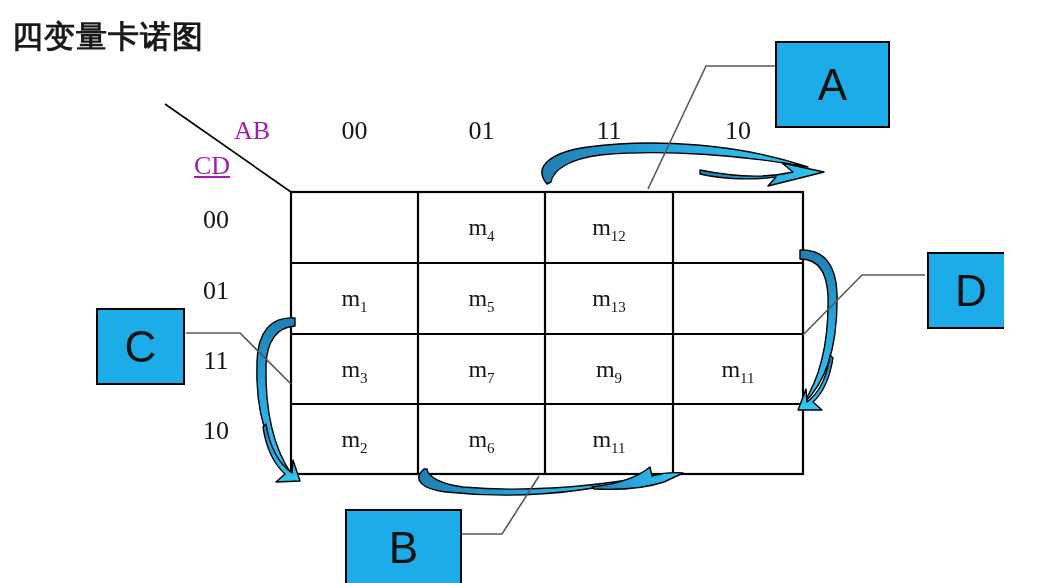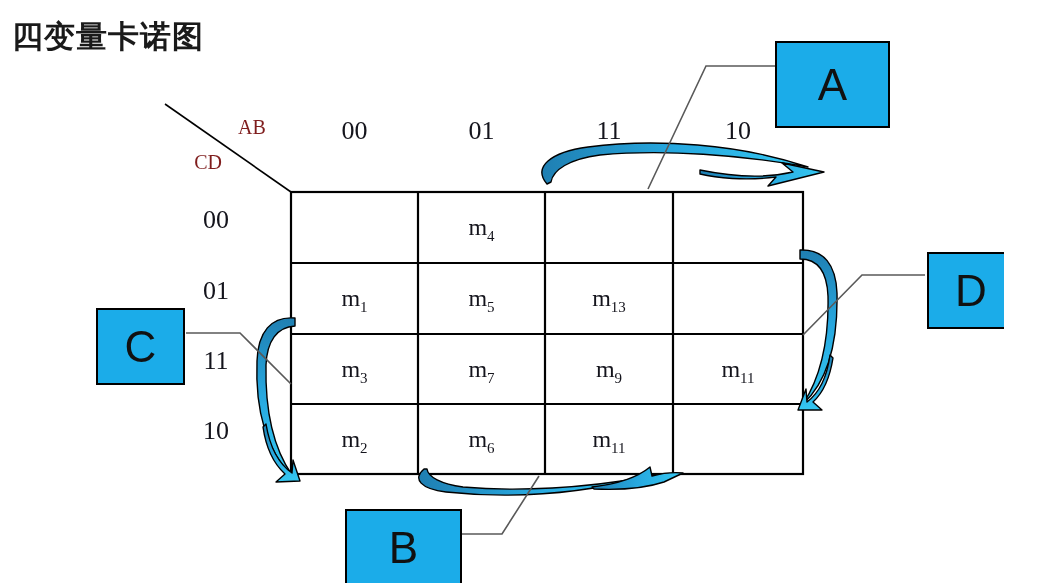--- a/index.html
+++ b/index.html
@@ -6,23 +6,23 @@
   .stage{
     position:relative;width:1004px;height:583px;background:#ffffff;overflow:hidden;
     font-family:"Liberation Serif", serif;color:#14141c;margin-top:12px;
   }
   .title{
     position:absolute;left:12px;top:4px;
     font-family:"Liberation Sans", sans-serif;
     font-size:31px;font-weight:600;color:#1a1a1a;letter-spacing:1px;
   }
   svg.canvas{position:absolute;left:0;top:0;z-index:1;}
-  .axis-label{position:absolute;z-index:2;font-size:20px;color:#7f1d1d;}
+  .axis-label{position:absolute;z-index:2;font-size:26px;color:#a21caf;}
   .ab{left:230px;top:104px;width:44px;text-align:center;}
-  .cd{left:178px;top:139px;width:44px;text-align:right;}
+  .cd{left:194px;top:139px;width:44px;text-align:left;text-decoration:underline;}
   .colh{position:absolute;z-index:2;top:103px;height:32px;display:flex;align-items:center;justify-content:center;font-size:26px;}
   .rowh{position:absolute;z-index:2;left:184px;width:64px;display:flex;align-items:center;justify-content:center;font-size:26px;transform:translateY(-8px);}
   .c0{left:291px;width:127px;} .c1{left:418px;width:127px;}
   .c2{left:545px;width:128px;} .c3{left:673px;width:130px;}
   .r0{top:180px;height:71px;} .r1{top:251px;height:71px;}
   .r2{top:322px;height:70px;} .r3{top:392px;height:70px;}
   .cell{position:absolute;z-index:2;display:flex;align-items:center;justify-content:center;font-size:24px;}
   .cell sub{font-size:15px;line-height:0;}
   .callout{
     position:absolute;z-index:3;display:flex;align-items:center;justify-content:center;
@@ -112,20 +112,23 @@
   <div class="colh c3">10</div>
 
   <div class="rowh r0">00</div>
   <div class="rowh r1">01</div>
   <div class="rowh r2">11</div>
   <div class="rowh r3">10</div>
 
   <div class="cell c1 r0">
       <span><span>m</span><sub>4</sub></span>
     </div>
+  <div class="cell c2 r0">
+      <span><span>m</span><sub>12</sub></span>
+    </div>
 
   <div class="cell c0 r1">
       <span><span>m</span><sub>1</sub></span>
     </div>
   <div class="cell c1 r1">
       <span><span>m</span><sub>5</sub></span>
     </div>
   <div class="cell c2 r1">
       <span><span>m</span><sub>13</sub></span>
     </div>

